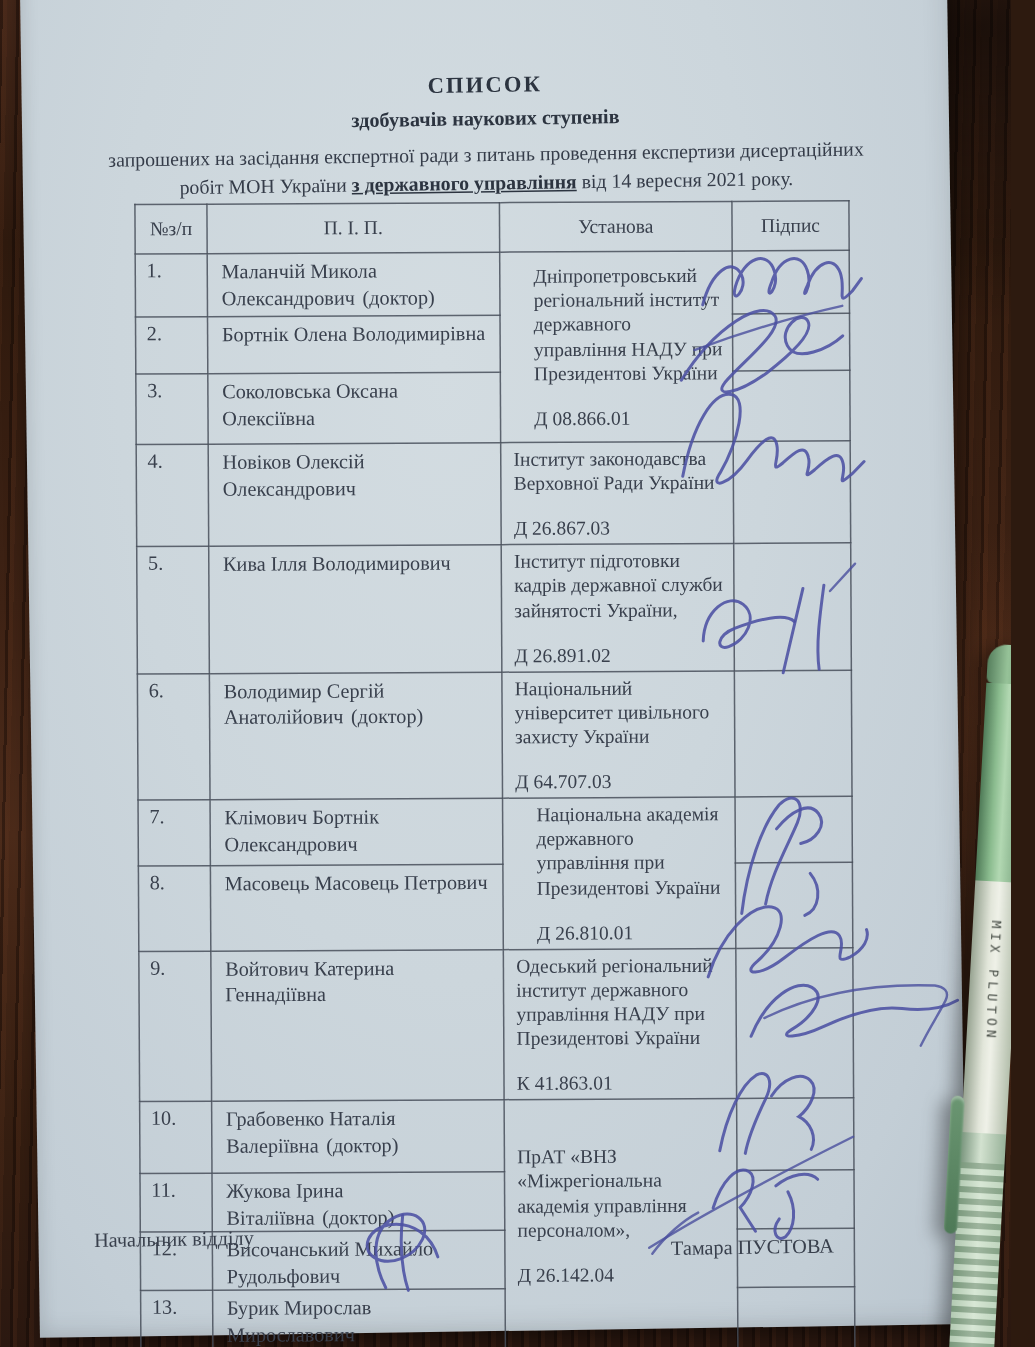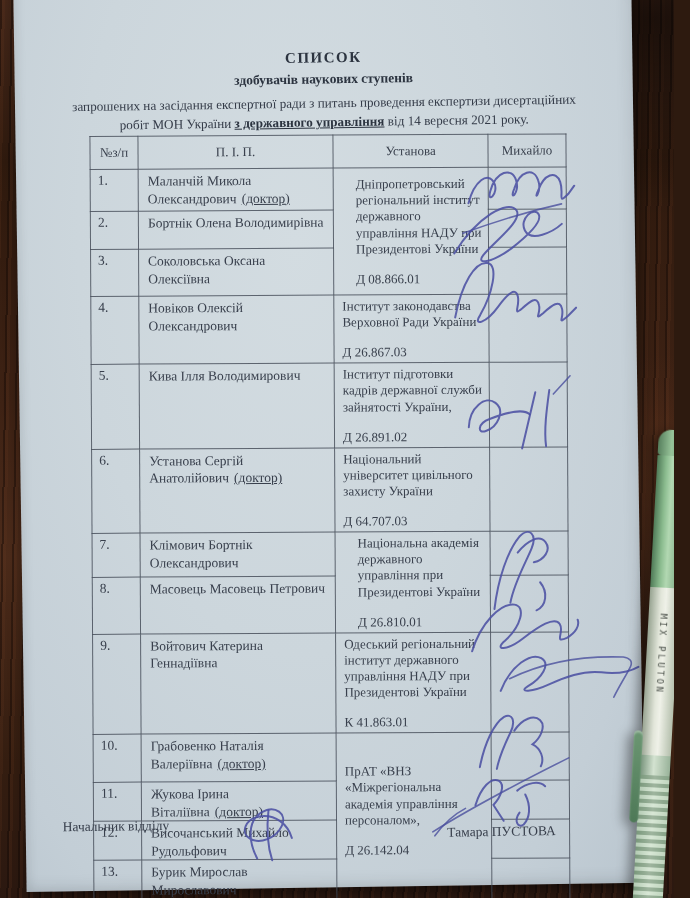--- a/index.html
+++ b/index.html
@@ -31,21 +31,21 @@
     table-layout:fixed;transform:rotate(0.55deg);transform-origin:0 0;}
   col.c-num{width:48px;} col.c-name{width:195px;} col.c-inst{width:155px;} col.c-sig{width:78px;}
   th,td{border:1px solid rgba(72,79,90,0.85);font-weight:normal;}
   th{font-size:13px;text-align:center;vertical-align:middle;color:#39404d;}
   td{font-size:13.5px;vertical-align:top;color:#39404d;}
   td.num{padding:3px 2px 0 7px;}
   td.nm{padding:3px 4px 0 9px;line-height:1.3;}
   td.inst{font-size:13px;line-height:1.24;padding:3px 3px 2px 8px;}
   td.v-mid{vertical-align:middle;padding-left:22px;}
   td.inst-upper{vertical-align:top;padding-top:30px;}
-  .doctor{text-decoration:underline;margin-left:5px;}
+  .doctor{margin-left:5px;}
   .code{display:block;margin-top:14px;}
   
   .signoff{position:absolute;left:37px;right:88px;top:848px;display:flex;
     justify-content:space-between;font-size:13.5px;color:#39404d;}
   .signoff .name{margin-top:11px;}
   
   .sig-layer{position:absolute;inset:0;z-index:5;pointer-events:none;}
   .sig-layer path{fill:none;stroke:#4c51a3;stroke-width:2;stroke-linecap:round;opacity:0.88;}
   .sig-layer path.thin{stroke-width:1.6;stroke:#4a4f9e;opacity:0.8;}
   
@@ -87,21 +87,21 @@
           <col class="c-num">
           <col class="c-name">
           <col class="c-inst">
           <col class="c-sig">
         </colgroup>
       <tbody>
           <tr style="height:33px">
         <th>№з/п</th>
         <th>П. І. П.</th>
         <th>Установа</th>
-        <th>Михайло</th>
+        <th>Підпис</th>
       </tr>
       <tr style="height:42px">
         <td class="num">1.</td>
         <td class="nm"><span>Маланчій Микола Олександрович</span><span class="doctor">(доктор)</span></td>
         <td class="inst v-mid" rowspan="3"><span>Дніпропетровський регіональний інститут державного управління НАДУ при Президентові України</span><span class="code">Д 08.866.01</span></td>
         <td></td>
       </tr>
       <tr style="height:38px">
         <td class="num">2.</td>
         <td class="nm"><span>Бортнік Олена Володимирівна</span></td>
@@ -119,21 +119,21 @@
         <td></td>
       </tr>
       <tr style="height:56px">
         <td class="num">5.</td>
         <td class="nm"><span>Кива Ілля Володимирович</span></td>
         <td class="inst"><span>Інститут підготовки кадрів державної служби зайнятості України,</span><span class="code">Д 26.891.02</span></td>
         <td></td>
       </tr>
       <tr style="height:49px">
         <td class="num">6.</td>
-        <td class="nm"><span>Установа Сергій Анатолійович</span><span class="doctor">(доктор)</span></td>
+        <td class="nm"><span>Володимир Сергій Анатолійович</span><span class="doctor">(доктор)</span></td>
         <td class="inst"><span>Національний університет цивільного захисту України</span><span class="code">Д 64.707.03</span></td>
         <td></td>
       </tr>
       <tr style="height:33px">
         <td class="num">7.</td>
         <td class="nm"><span>Клімович Бортнік Олександрович</span></td>
         <td class="inst v-mid" rowspan="2"><span>Національна академія державного управління при Президентові України</span><span class="code">Д 26.810.01</span></td>
         <td></td>
       </tr>
       <tr style="height:50px">

